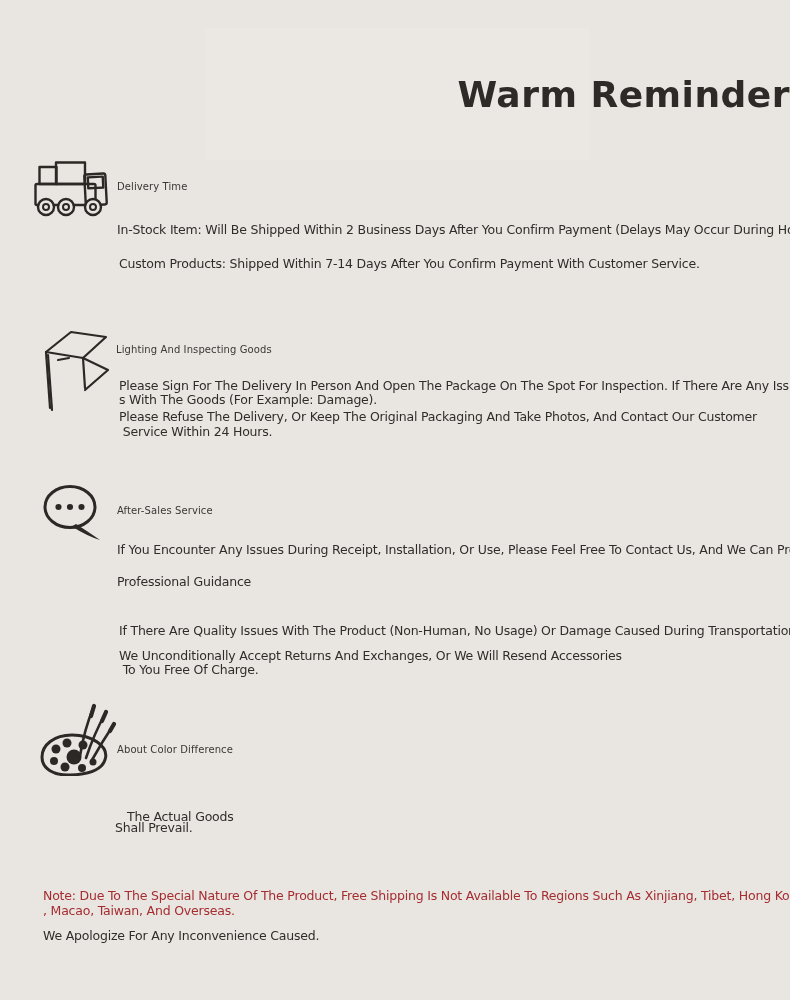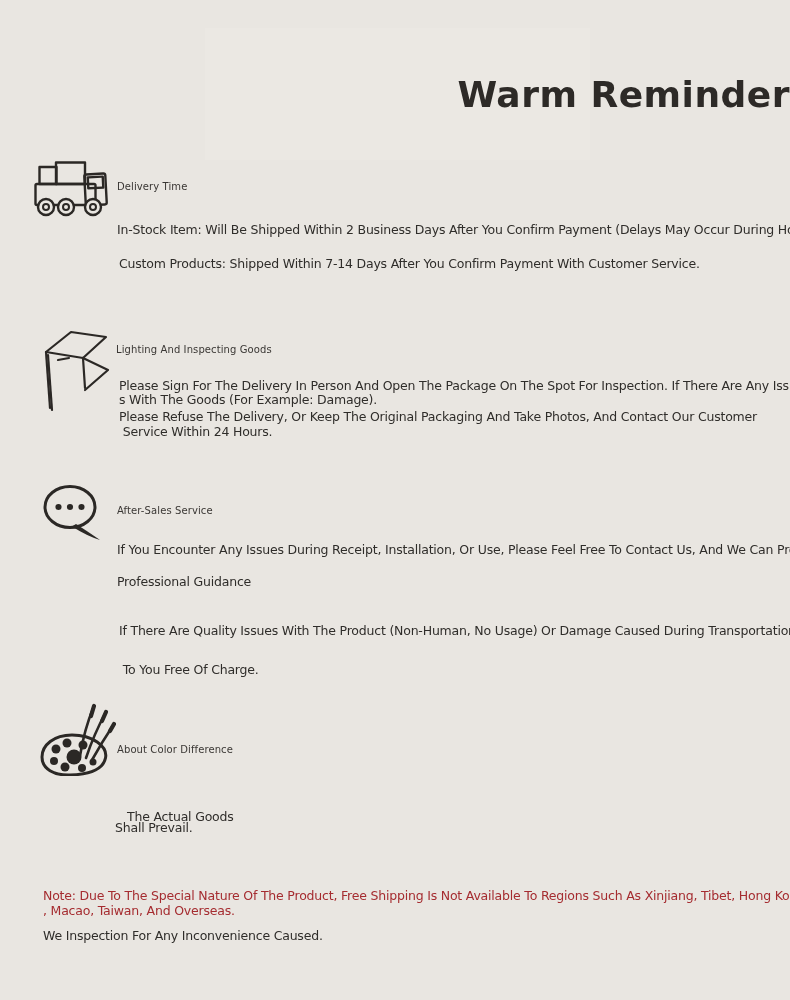--- a/index.html
+++ b/index.html
@@ -91,20 +91,21 @@
           <circle cx="28" cy="24" r="3.1"></circle>
           <circle cx="39.5" cy="24" r="3.1"></circle>
         <path d="M34,41 Q48,50 58,57 Q45,53 30,43.5 Z"></path>
       </g>
     </svg>
   </span>
   <div class="sec-title" style="top:505px;">After-Sales Service</div>
   <div class="bl" style="top:542px;">If You Encounter Any Issues During Receipt, Installation, Or Use, Please Feel Free To Contact Us, And We Can Provide</div>
   <div class="bl" style="top:574px;text-align:right;">Professional Guidance</div>
   <div class="bl" style="top:623px;left:119px;">If There Are Quality Issues With The Product (Non-Human, No Usage) Or Damage Caused During Transportation,</div>
+  <div class="bl" style="top:648px;left:119px;">We Unconditionally Accept Returns And Exchanges, Or We Will Resend Accessories</div>
   <div class="bl" style="top:662px;left:119px;"> To You Free Of Charge.</div>
 
   <span class="icon" style="left:38px;top:702px;">
     <svg width="78" height="74" viewBox="0 0 78 74">
       <path d="M34,33 C16,33 4,43 4,55 C4,67 16,73.5 32,73 C50,72.5 65,68 67.5,56 C70,44 54,33 34,33 Z" fill="#e9e6e1" stroke="#2b2825" stroke-width="3" stroke-linejoin="round"></path>
       <g fill="#2b2825">
         <circle cx="18" cy="47" r="4.5"></circle>
           <circle cx="29" cy="41" r="4.5"></circle>
           <circle cx="45" cy="43" r="4.5"></circle>
         <circle cx="36" cy="55" r="7.5"></circle>
@@ -122,15 +123,15 @@
         <path d="M72,29 L76,22" stroke-width="4.2"></path>
       </g>
     </svg>
   </span>
   <div class="sec-title" style="top:744px;">About Color Difference</div>
   <div class="bl" style="top:809px;left:127px;">The Actual Goods</div>
   <div class="bl" style="top:820px;left:115px;">Shall Prevail.</div>
 
   <div class="bl note" style="top:888px;left:43px;">Note: Due To The Special Nature Of The Product, Free Shipping Is Not Available To Regions Such As Xinjiang, Tibet, Hong Kong</div>
   <div class="bl note" style="top:903px;left:43px;text-align:right;">, Macao, Taiwan, And Overseas.</div>
-  <div class="bl" style="top:928px;left:43px;">We Inspection For Any Inconvenience Caused.</div>
+  <div class="bl" style="top:928px;left:43px;">We Apologize For Any Inconvenience Caused.</div>
 
 </div>
 
 </body></html>

